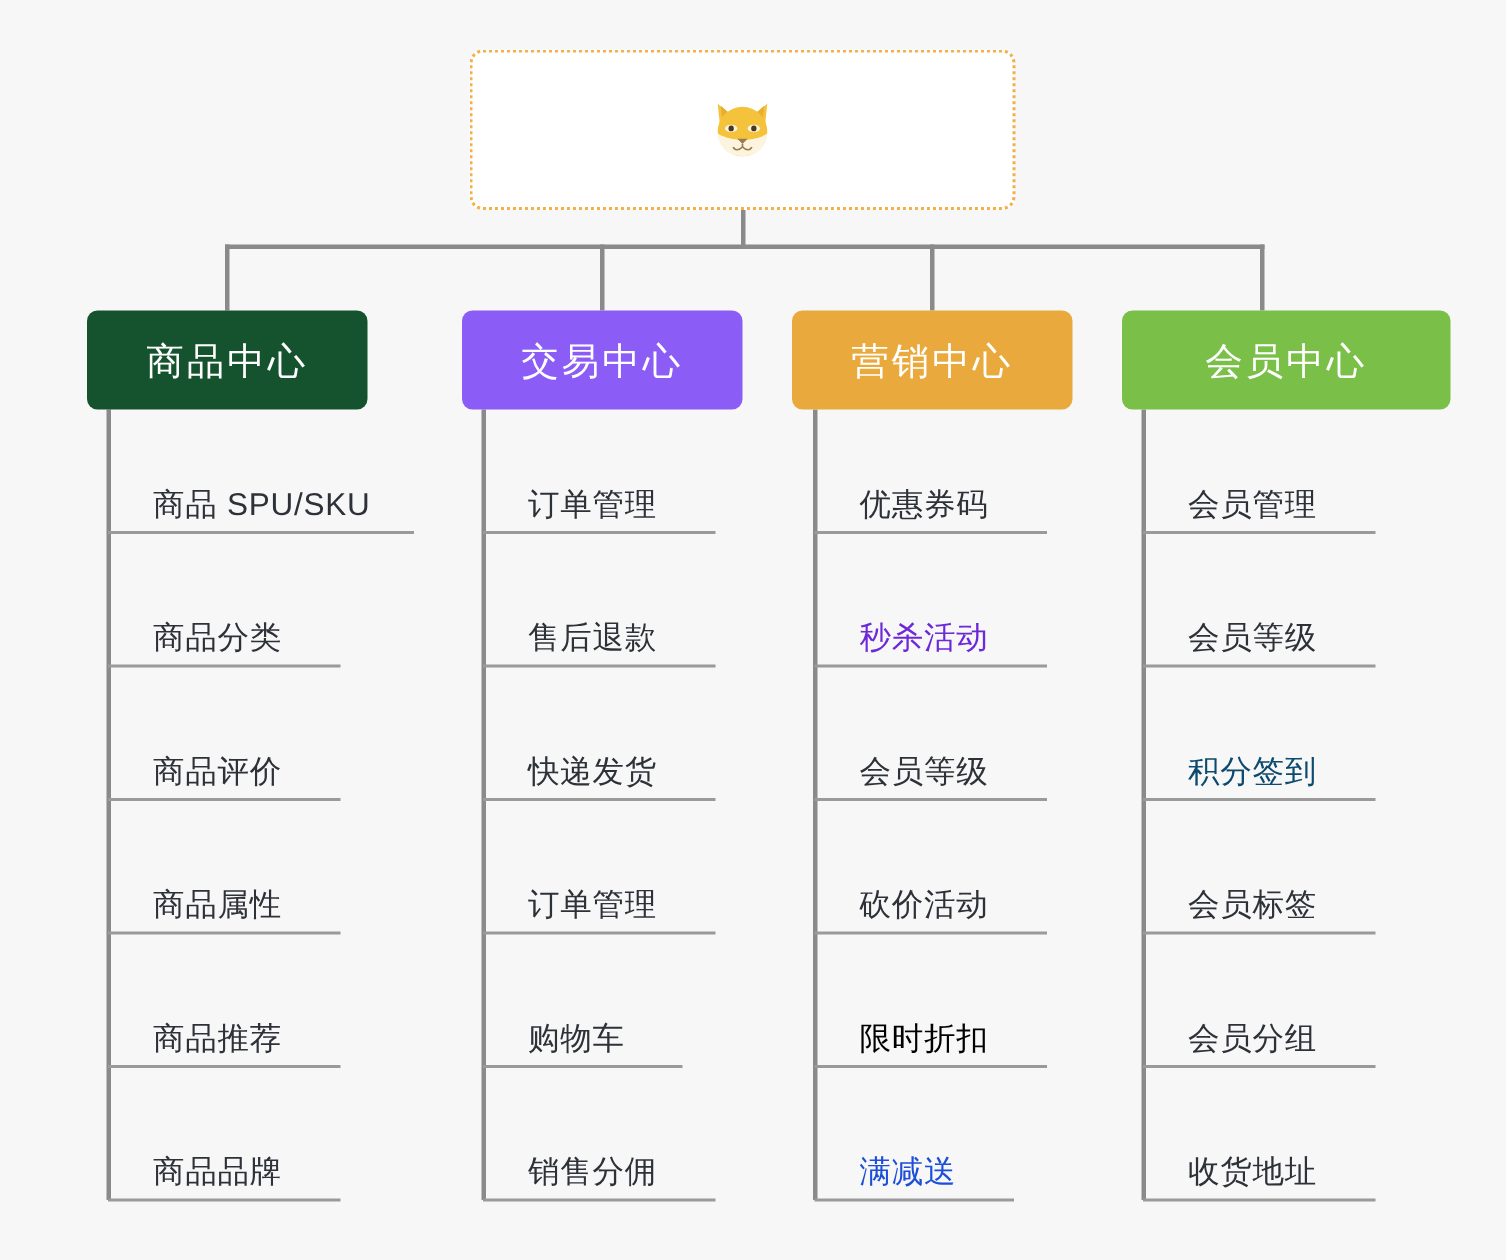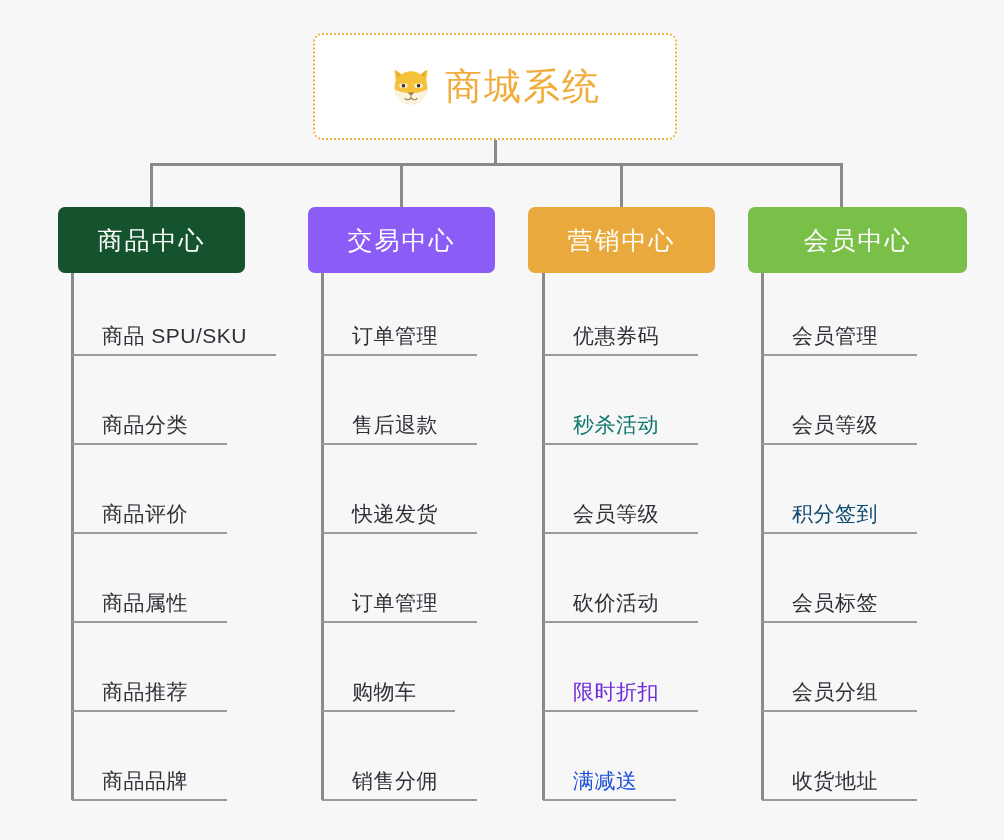--- a/index.html
+++ b/index.html
@@ -113,21 +113,20 @@
       <path d="M32 57 C18 57 8 47 8 35 C8 35 16 41 32 41 C48 41 56 35 56 35 C56 47 46 57 32 57 Z" fill="#fdf4e0"></path>
       <ellipse cx="21" cy="30" rx="6" ry="3.6" fill="#fdf4e0"></ellipse>
       <ellipse cx="43" cy="30" rx="6" ry="3.6" fill="#fdf4e0"></ellipse>
       <ellipse cx="21" cy="30" rx="2.6" ry="2.8" fill="#4a3720"></ellipse>
       <ellipse cx="43" cy="30" rx="2.6" ry="2.8" fill="#4a3720"></ellipse>
       <path d="M27 40 L37 40 L32 45 Z" fill="#9c7b4e"></path>
       <path d="M32 45 L32 48" stroke="#9c7b4e" stroke-width="1.6"></path>
       <path d="M32 48 C28 52 24 51 23 48" stroke="#9c7b4e" stroke-width="1.6" fill="none"></path>
       <path d="M32 48 C36 52 40 51 41 48" stroke="#9c7b4e" stroke-width="1.6" fill="none"></path>
     </svg>
-    <span class="root-title">商城系统</span>
   </div>
 
   <div id="lines">
       <div class="line v" style="left: 494px; top: 140px; height: 26px; background: rgb(138, 138, 138);"></div>
       <div class="line h" style="left: 150px; top: 163px; width: 693px; background: rgb(138, 138, 138);"></div>
       <div class="line v" style="left: 150px; top: 163px; height: 44px; background: rgb(138, 138, 138);"></div>
       <div class="line v" style="left: 71px; top: 273px; height: 527px; background: rgb(138, 138, 138);"></div>
       <div class="line v" style="left: 400px; top: 163px; height: 44px; background: rgb(138, 138, 138);"></div>
       <div class="line v" style="left: 321px; top: 273px; height: 527px; background: rgb(138, 138, 138);"></div>
       <div class="line v" style="left: 620px; top: 163px; height: 44px; background: rgb(138, 138, 138);"></div>
@@ -193,33 +192,33 @@
       </div>
       <div class="cat-box" style="left: 528px; width: 187px; background: rgb(234, 169, 60);">
         <span>营销中心</span>
       </div>
       <div class="leaf" style="left: 543px; top: 355px; width: 155px;">
         <div class="leaf-underline" style="width: 155px; background: rgb(154, 154, 154);"></div>
         <span class="leaf-label" style="color: rgb(46, 50, 56);">优惠券码</span>
       </div>
       <div class="leaf" style="left: 543px; top: 444px; width: 155px;">
         <div class="leaf-underline" style="width: 155px; background: rgb(154, 154, 154);"></div>
-        <span class="leaf-label" style="color: #0f766e; margin-top: 44px;">秒杀活动</span>
+        <span class="leaf-label" style="color: #6d28d9; margin-top: 44px;">秒杀活动</span>
       </div>
       <div class="leaf" style="left: 543px; top: 533px; width: 155px;">
         <div class="leaf-underline" style="width: 155px; background: rgb(154, 154, 154);"></div>
         <span class="leaf-label" style="color: rgb(46, 50, 56);">会员等级</span>
       </div>
       <div class="leaf" style="left: 543px; top: 622px; width: 155px;">
         <div class="leaf-underline" style="width: 155px; background: rgb(154, 154, 154);"></div>
         <span class="leaf-label" style="color: rgb(46, 50, 56);">砍价活动</span>
       </div>
       <div class="leaf" style="left: 543px; top: 711px; width: 155px;">
         <div class="leaf-underline" style="width: 155px; background: rgb(154, 154, 154);"></div>
-        <span class="leaf-label" style="color: #6d28d9;">限时折扣</span>
+        <span class="leaf-label" style="color: #000000;">限时折扣</span>
       </div>
       <div class="leaf" style="left: 543px; top: 800px; width: 133px;">
         <div class="leaf-underline" style="width: 133px; background: rgb(154, 154, 154);"></div>
         <span class="leaf-label" style="color: #1d4ed8; text-align: right;">满减送</span>
       </div>
       <div class="cat-box" style="left: 748px; width: 219px; background: rgb(121, 191, 72);">
         <span>会员中心</span>
       </div>
       <div class="leaf" style="left: 762px; top: 355px; width: 155px;">
         <div class="leaf-underline" style="width: 155px; background: rgb(154, 154, 154);"></div>

